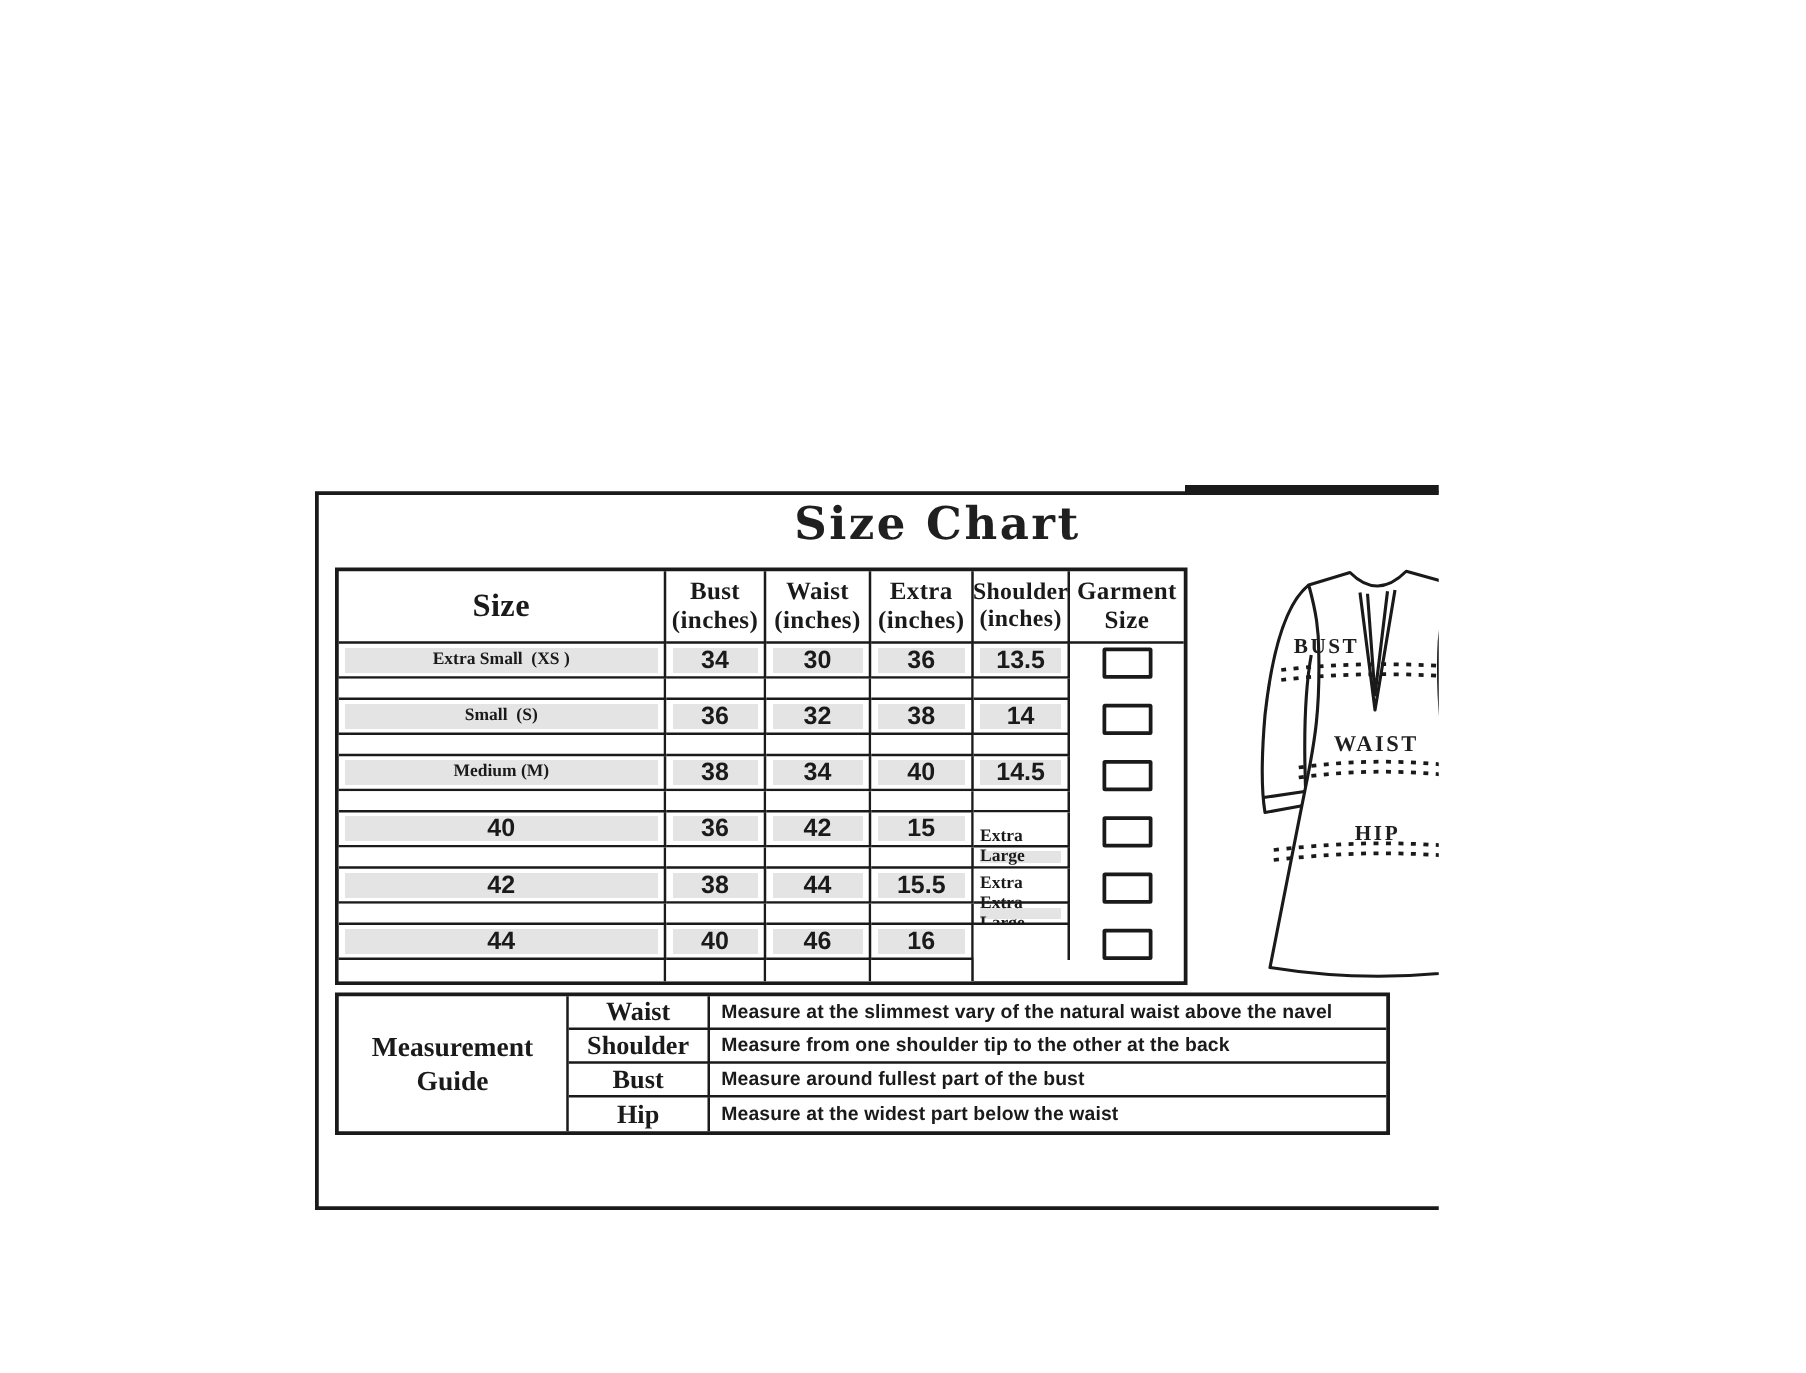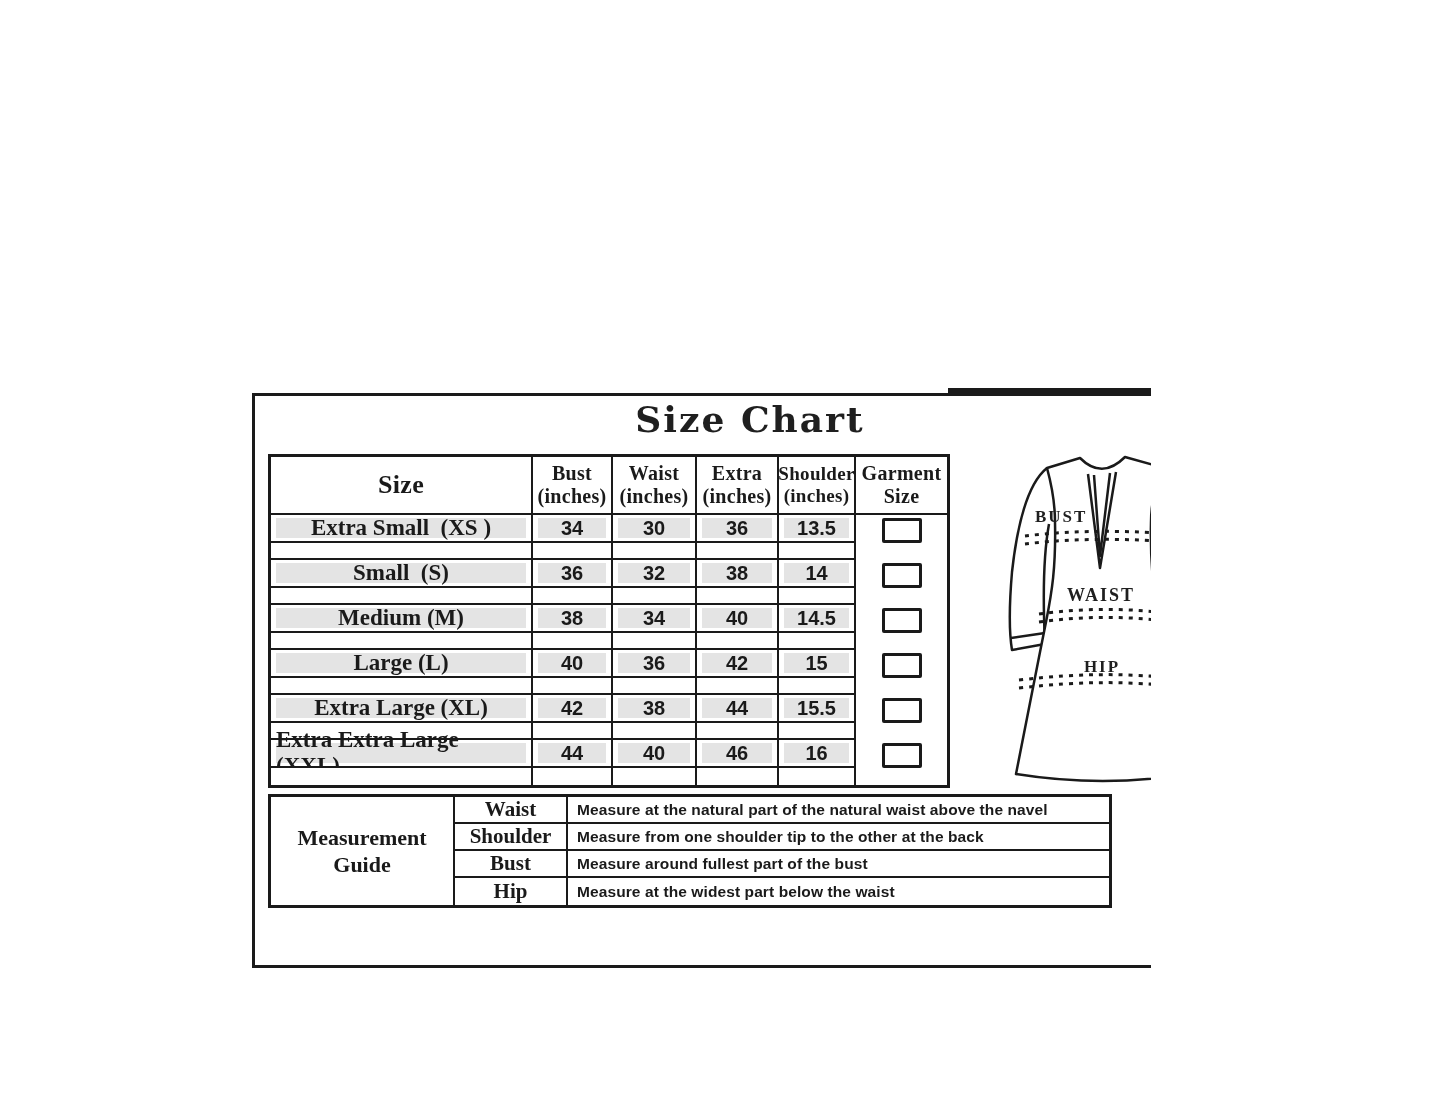--- a/index.html
+++ b/index.html
@@ -34,21 +34,21 @@
     display:flex; flex-direction:column; justify-content:center; align-items:center;
     font-family:"Liberation Serif", serif; font-weight:bold; font-size:20px; line-height:1.15;
     text-align:right; letter-spacing:0.3px;
   }
   .hc.big { font-size:26px; }
   .dc {
     display:flex; align-items:center; justify-content:center;
     padding:3px 5px; background:#e4e4e4; background-clip:content-box;
     font-weight:bold; white-space:pre-wrap;
   }
-  .dc.size-name { font-family:"Liberation Serif", serif; font-size:23px; }
+  .dc.size-name { font-family:"Liberation Serif", serif; font-size:14px; }
   .dc.num { font-family:"Liberation Sans", sans-serif; font-size:20px; }
   .sp { background:#fff; }
   .gcol {
     grid-column:6; grid-row:2 / span 12; border-right:none !important; border-bottom:none !important;
     display:flex; flex-direction:column; align-items:center;
   }
   .cbwrap { height:45px; display:flex; justify-content:center; align-items:flex-start; width:100%; }
   .checkbox {
     margin-top:3px; width:34px; height:19px; border:3px solid #1a1a1a;
     border-radius:2px; background:#fff;
@@ -174,21 +174,20 @@
       <div class="dc num">38</div>
       <div class="dc num">34</div>
       <div class="dc num">40</div>
       <div class="dc num">14.5</div>
       <div class="sp"></div>
         <div class="sp"></div>
         <div class="sp"></div>
         <div class="sp"></div>
         <div class="sp"></div>
 
-      <div class="dc size-name">Large (L)</div>
       <div class="dc num">40</div>
       <div class="dc num">36</div>
       <div class="dc num">42</div>
       <div class="dc num">15</div>
       <div class="sp"></div>
         <div class="sp"></div>
         <div class="sp"></div>
         <div class="sp"></div>
         <div class="sp"></div>
 
@@ -236,21 +235,21 @@
 
       <text x="52" y="80" font-size="17">BUST</text>
       <text x="118" y="159" font-size="18" text-anchor="middle">WAIST</text>
       <text x="119" y="230" font-size="17" text-anchor="middle">HIP</text>
     </svg>
 
     <div class="gg">
       <div class="ghead">Measurement Guide</div>
 
       <div class="glabel">Waist</div>
-      <div class="gdesc nobr">Measure at the natural part of the natural waist above the navel</div>
+      <div class="gdesc nobr">Measure at the slimmest vary of the natural waist above the navel</div>
 
       <div class="glabel">Shoulder</div>
       <div class="gdesc nobr">Measure from one shoulder tip to the other at the back</div>
 
       <div class="glabel">Bust</div>
       <div class="gdesc nobr">Measure around fullest part of the bust</div>
 
       <div class="glabel nobb">Hip</div>
       <div class="gdesc nobr nobb">Measure at the widest part below the waist</div>
     </div>

